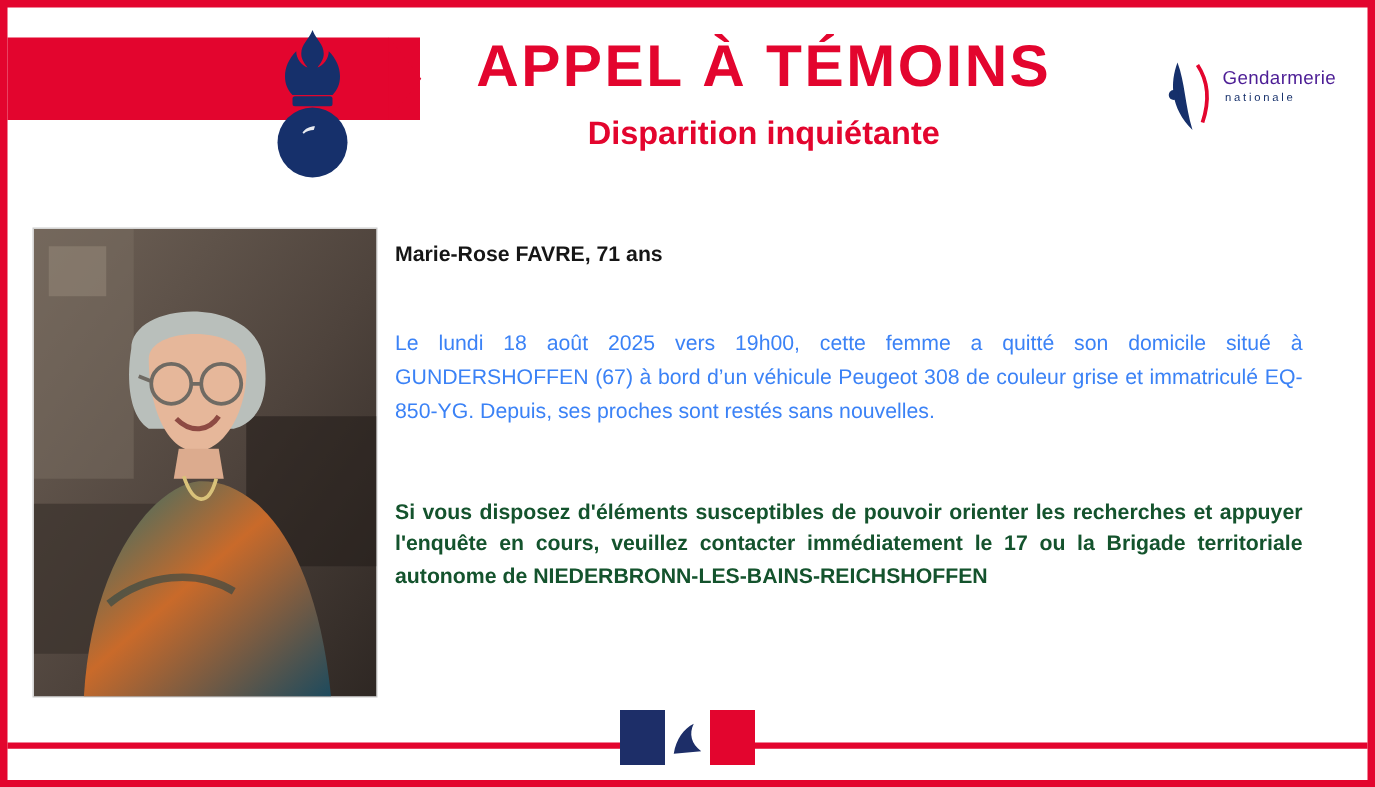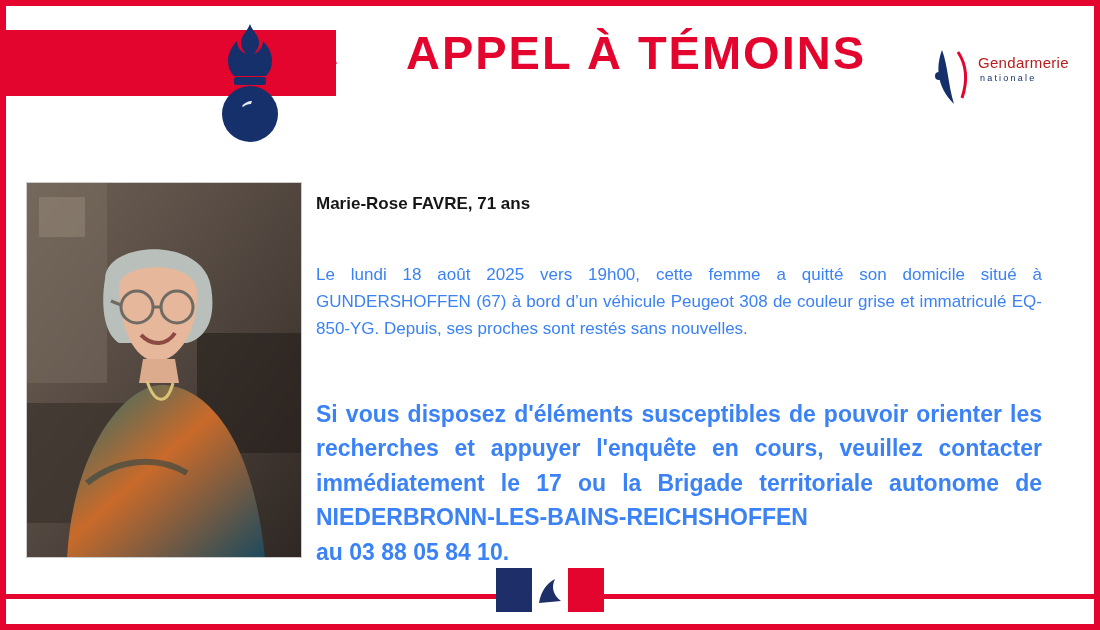--- a/index.html
+++ b/index.html
@@ -36,21 +36,21 @@
     border-bottom: 33px solid transparent;
     border-left: 26px solid #e3052e;
   }
   .grenade {
     position: absolute;
     left: 206px; top: 16px;
     width: 76px; height: 122px;
   }
   .title-block {
     position: absolute;
-    left: 340px; top: 22px;
+    left: 315px; top: 22px;
     width: 580px;
     text-align: center;
   }
   .main-title {
     font-size: 47px;
     font-weight: bold;
     color: #e3052e;
     letter-spacing: 2px;
     line-height: 1.05;
     margin: 0;
@@ -63,21 +63,21 @@
     margin: 14px 0 0 0;
   }
   .gn-logo {
     position: absolute;
     right: 22px; top: 40px;
     width: 140px; height: 62px;
   }
   .gn-logo-text {
     position: absolute;
     left: 46px; top: 8px;
-    color: #b91c1c;
+    color: #4c1d95;
     font-size: 15px;
     letter-spacing: .3px;
   }
   .gn-logo-sub {
     position: absolute;
     left: 48px; top: 27px;
     color: #16306b;
     font-size: 9px;
     letter-spacing: 2.2px;
     text-align: center;
@@ -114,23 +114,23 @@
     margin: 0 0 54px 0;
   }
   .contact-label {
     font-size: 18px;
     font-weight: bold;
     color: #e3052e;
     text-decoration: underline;
     margin: 0 0 4px 0;
   }
   .contact-text {
-    font-size: 23px;
-    font-weight: bold;
-    color: #3b82f6;
+    font-size: 17px;
+    font-weight: bold;
+    color: #14532d;
     line-height: 1.5;
     text-align: justify;
     margin: 0;
   }
   
   .footer {
     position: absolute;
     left: 0; right: 0; bottom: 0;
     height: 56px;
   }
@@ -174,20 +174,21 @@
           <circle cx="38" cy="92" r="28"></circle>
         </g>
         <g fill="#ffffff" opacity="0.9">
           <path d="M30 84c2-3 6-5 10-5l-1 3c-3 0-6 1-8 3z"></path>
         </g>
       </svg>
     </div>
 
     <div class="title-block">
       <p class="main-title">APPEL À TÉMOINS</p>
+      <p class="sub-title">Disparition inquiétante</p>
     </div>
 
     <div class="gn-logo">
       <svg viewBox="0 0 46 62" width="46" height="62" aria-hidden="true">
         <path d="M10 4 C4 20 4 40 22 58 C16 38 16 20 10 4 Z" fill="#16306b"></path>
         <path d="M26 6 C34 18 36 34 30 52" stroke="#e3052e" stroke-width="3" fill="none"></path>
         <circle cx="7" cy="30" r="4" fill="#16306b"></circle>
       </svg>
       <span class="gn-logo-text">Gendarmerie</span>
       <span class="gn-logo-sub">nationale</span>
@@ -234,21 +235,20 @@
         <path d="M60 300 C90 276 130 272 160 290" stroke="#0f3d4a" stroke-width="6" fill="none" opacity="0.5"></path>
 
         <path d="M120 198 C128 222 140 222 146 200" stroke="#d9c27a" stroke-width="3" fill="none"></path>
       </svg>
     </div>
 
     <div class="text-col">
       <p class="person">Marie-Rose FAVRE, 71 ans</p>
       <p class="para">Le lundi 18 août 2025 vers 19h00, cette femme a quitté son domicile situé à GUNDERSHOFFEN (67) à bord d’un véhicule Peugeot 308 de couleur grise et immatriculé EQ-850-YG. Depuis, ses proches sont restés sans nouvelles.</p>
       <p class="contact-text">Si vous disposez d'éléments susceptibles de pouvoir orienter les recherches et appuyer l'enquête en cours, veuillez contacter immédiatement le 17 ou la Brigade territoriale autonome de NIEDERBRONN-LES-BAINS-REICHSHOFFEN</p>
-      <p class="contact-text last">au 03 88 05 84 10.</p>
     </div>
   </div>
 
   <div class="footer">
     <div class="footer-rule"></div>
     <div class="footer-mark">
       <div class="f-blue"></div>
       <div class="f-white">
         <svg class="marianne" viewBox="0 0 34 34" aria-hidden="true">
           <path d="M6 30 C8 18 14 10 22 6 C18 14 20 22 28 28 Z" fill="#1d2e68"></path>

